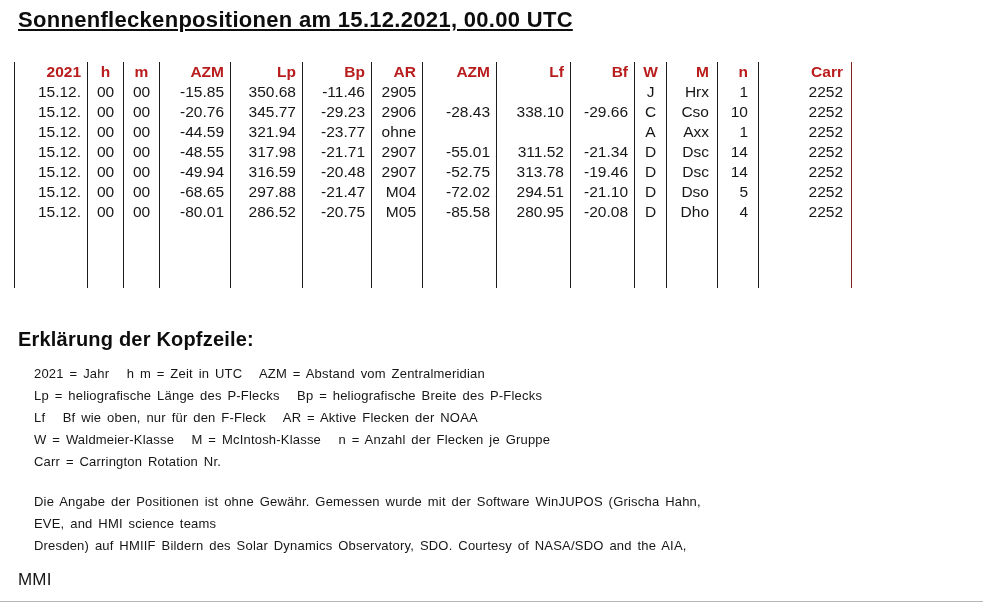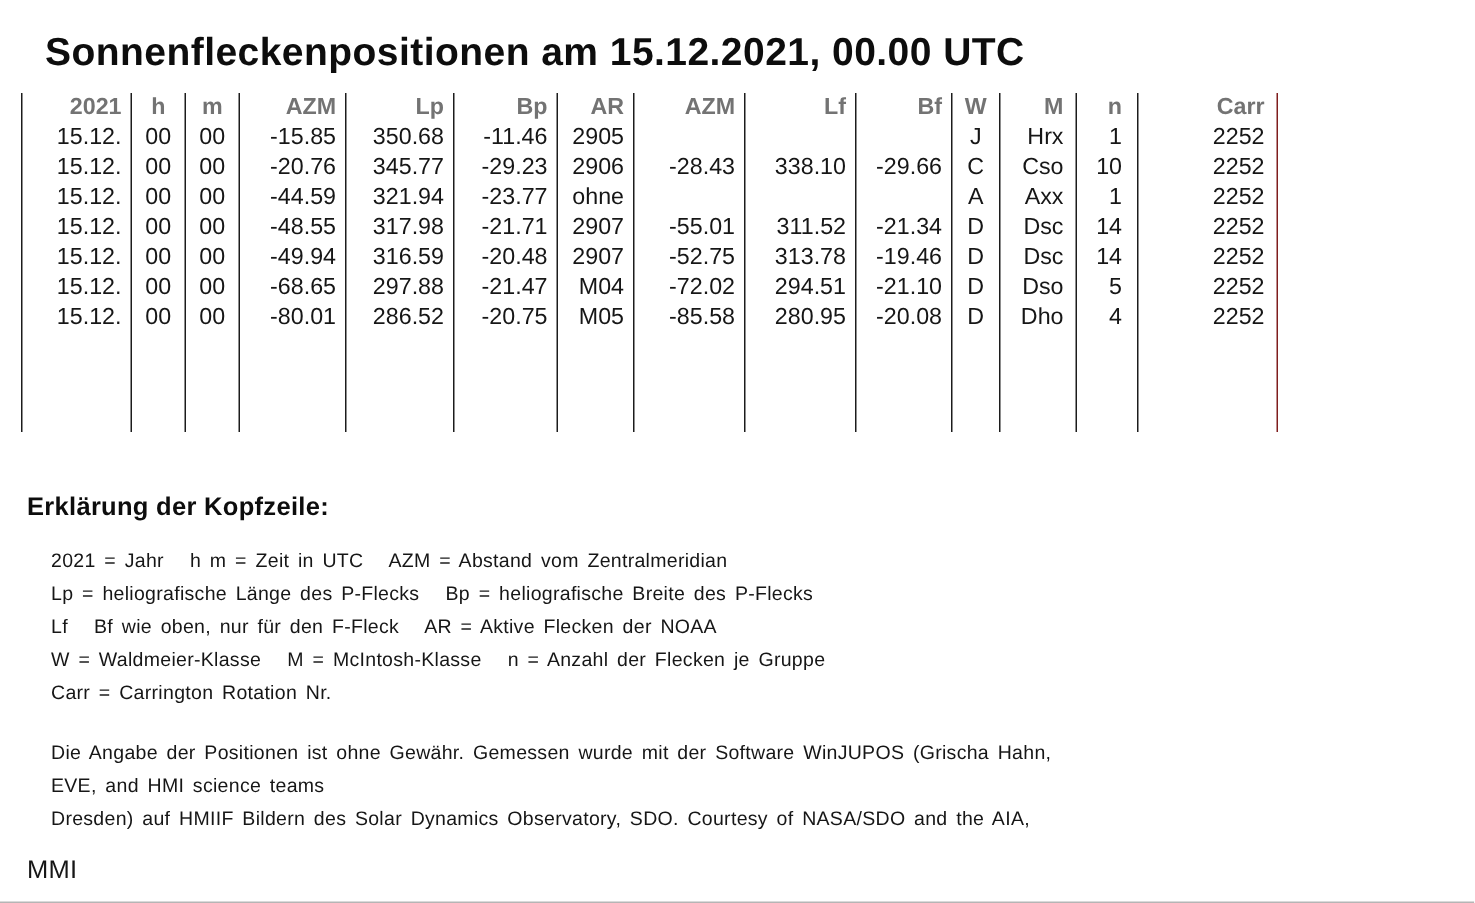--- a/index.html
+++ b/index.html
@@ -13,26 +13,27 @@
     height: 602px;
     background: #ffffff;
     color: #111111;
     font-family: "Liberation Sans", "DejaVu Sans", sans-serif;
     overflow: hidden;
   }
   .title {
     position: absolute;
     left: 18px;
     top: 7px;
-    margin: 12px;
-    font-size: 26px;
+    margin: 0;
+    font-size: 22px;
     font-weight: 700;
     letter-spacing: 0.3px;
     color: #0d0d0d;
     white-space: pre;
+    text-decoration: underline;
   }
   .tablewrap {
     position: absolute;
     left: 14px;
     top: 62px;
   }
   .tablewrap table {
     border-collapse: collapse;
     table-layout: fixed;
     width: 838px;
@@ -40,34 +41,34 @@
   .tablewrap th, .tablewrap td {
     border-left: 1px solid #1c1c1c;
     font-size: 15.5px;
     height: 20px;
     padding: 0 6px 0 0;
     white-space: nowrap;
     overflow: hidden;
     color: #161616;
     line-height: 20px;
   }
-  .tablewrap th { font-weight: 700; color: #737373; }
+  .tablewrap th { font-weight: 700; color: #b91c1c; }
   .tablewrap td { font-weight: 400; }
   .tablewrap th:last-child, .tablewrap td:last-child { border-right: 1px solid #7f1d1d; }
   .tablewrap .al-right  { text-align: right; }
   .tablewrap .al-center { text-align: center; padding-right: 0; }
   .tablewrap .pad8  { padding-right: 8px; }
   .tablewrap .pad10 { padding-right: 10px; }
   .tablewrap tr.filler td { height: 66px; }
   .expl-heading {
     position: absolute;
     left: 18px;
     top: 328px;
     margin: 0;
-    font-size: 17px;
+    font-size: 20px;
     font-weight: 700;
     letter-spacing: 0.2px;
     color: #0d0d0d;
     white-space: pre;
   }
   .para {
     position: absolute;
     left: 34px;
     font-size: 13px;
     line-height: 22px;

